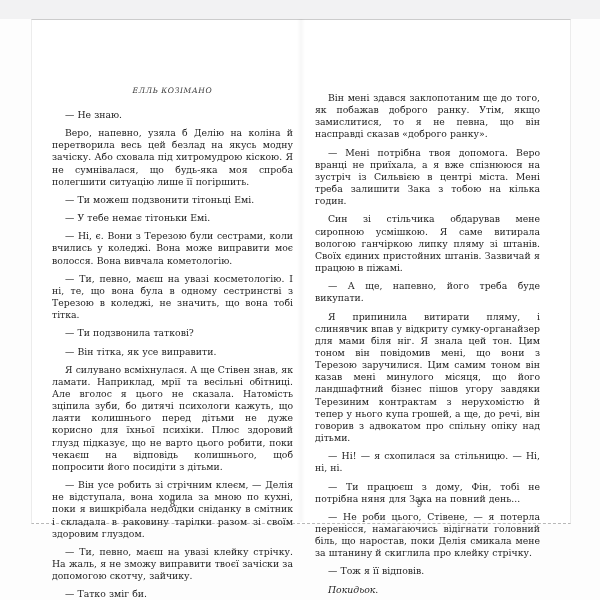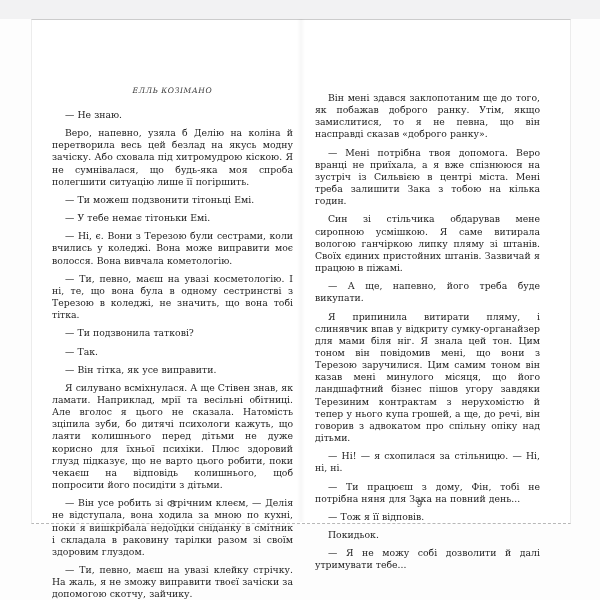--- a/index.html
+++ b/index.html
@@ -54,21 +54,21 @@
   }
   .para {
     margin: 6px;
     font-size: 9.3px;
     line-height: 12.15px;
     color: #1d1d1d;
     text-align: justify;
     text-indent: 13px;
     word-spacing: 0.2px;
   }
-  .para.italic { }
+  .para.italic { font-style: italic; }
   .page-number {
     position: absolute;
     top: 499px;
     width: 253px;
     text-align: center;
     font-size: 8.6px;
     color: #2a2a2a;
   }
   .page-number-left  { left: 46px; }
   .page-number-right { left: 301px; width: 237px; }
@@ -85,39 +85,39 @@
   <div class="page page-left">
     <div class="running-head">ЕЛЛЬ КОЗІМАНО</div>
     <div>
         <p class="para">— Не знаю.</p>
         <p class="para">Веро, напевно, узяла б Делію на коліна й перетворила весь цей безлад на якусь модну зачіску. Або сховала під хитромудрою кіскою. Я не сумнівалася, що будь-яка моя спроба полегшити ситуацію лише її погіршить.</p>
         <p class="para">— Ти можеш подзвонити тітоньці Емі.</p>
         <p class="para">— У тебе немає тітоньки Емі.</p>
         <p class="para">— Ні, є. Вони з Терезою були сестрами, коли вчились у коледжі. Вона може виправити моє волосся. Вона вивчала кометологію.</p>
         <p class="para">— Ти, певно, маєш на увазі косметологію. І ні, те, що вона була в одному сестринстві з Терезою в коледжі, не значить, що вона тобі тітка.</p>
         <p class="para">— Ти подзвонила таткові?</p>
-        <p class="para">— Так.</p>
         <p class="para">— Він тітка, як усе виправити.</p>
         <p class="para">Я силувано всміхнулася. А ще Стівен знав, як ламати. Наприклад, мрії та весільні обітниці. Але вголос я цього не сказала. Натомість зціпила зуби, бо дитячі психологи кажуть, що лаяти колишнього перед дітьми не дуже корисно для їхньої психіки. Плюс здоровий глузд підказує, що не варто цього робити, поки чекаєш на відповідь колишнього, щоб попросити його посидіти з дітьми.</p>
         <p class="para">— Він усе робить зі стрічним клеєм, — Делія не відступала, вона ходила за мною по кухні, поки я вишкрібала недоїдки сніданку в смітник і складала в раковину тарілки разом зі своїм здоровим глуздом.</p>
         <p class="para">— Ти, певно, маєш на увазі клейку стрічку. На жаль, я не зможу виправити твоєї зачіски за допомогою скотчу, зайчику.</p>
         <p class="para">— Татко зміг би.</p>
         <p class="para">— Зачекай, Деліє, — зупинила я її, бо колишній нарешті відповів. — Стівене?</p>
       </div>
   </div>
 
   <div class="page page-right">
     <div>
         <p class="para">Він мені здався заклопотаним ще до того, як побажав доброго ранку. Утім, якщо замислитися, то я не певна, що він насправді сказав «доброго ранку».</p>
         <p class="para">— Мені потрібна твоя допомога. Веро вранці не приїхала, а я вже спізнююся на зустріч із Сильвією в центрі міста. Мені треба залишити Зака з тобою на кілька годин.</p>
         <p class="para">Син зі стільчика обдарував мене сиропною усмішкою. Я саме витирала вологою ганчіркою липку пляму зі штанів. Своїх єдиних пристойних штанів. Зазвичай я працюю в піжамі.</p>
         <p class="para">— А ще, напевно, його треба буде викупати.</p>
         <p class="para">Я припинила витирати пляму, і слинявчик впав у відкриту сумку-органайзер для мами біля ніг. Я знала цей тон. Цим тоном він повідомив мені, що вони з Терезою заручилися. Цим самим тоном він казав мені минулого місяця, що його ландшафтний бізнес пішов угору завдяки Терезиним контрактам з нерухомістю й тепер у нього купа грошей, а ще, до речі, він говорив з адвокатом про спільну опіку над дітьми.</p>
         <p class="para">— Ні! — я схопилася за стільницю. — Ні, ні, ні.</p>
         <p class="para">— Ти працюєш з дому, Фін, тобі не потрібна няня для Зака на повний день...</p>
+        <p class="para">— Не роби цього, Стівене, — я потерла перенісся, намагаючись відігнати головний біль, що наростав, поки Делія смикала мене за штанину й скиглила про клейку стрічку.</p>
         <p class="para">— Тож я її відповів.</p>
         <p class="para italic">Покидьок.</p>
         <p class="para">— Я не можу собі дозволити й далі утримувати тебе...</p>
       </div>
   </div>
 
   <div class="page-number page-number-left">8</div>
   <div class="page-number page-number-right">9</div>
 </div>
 

